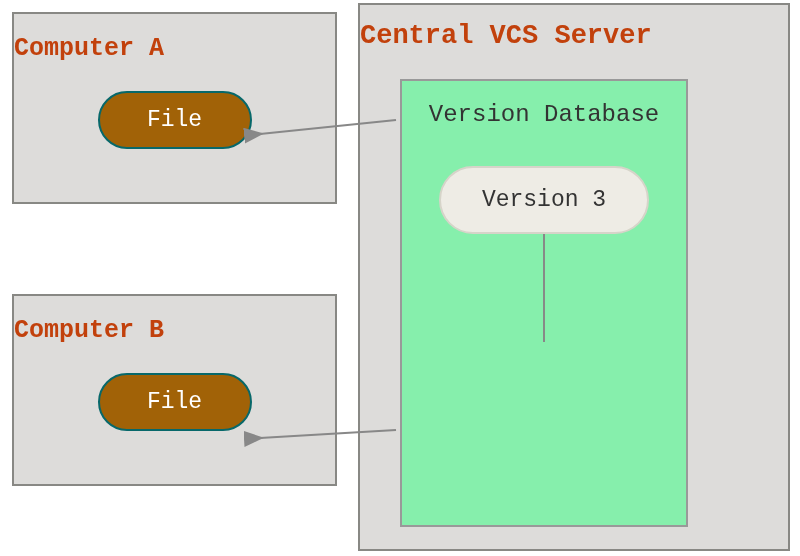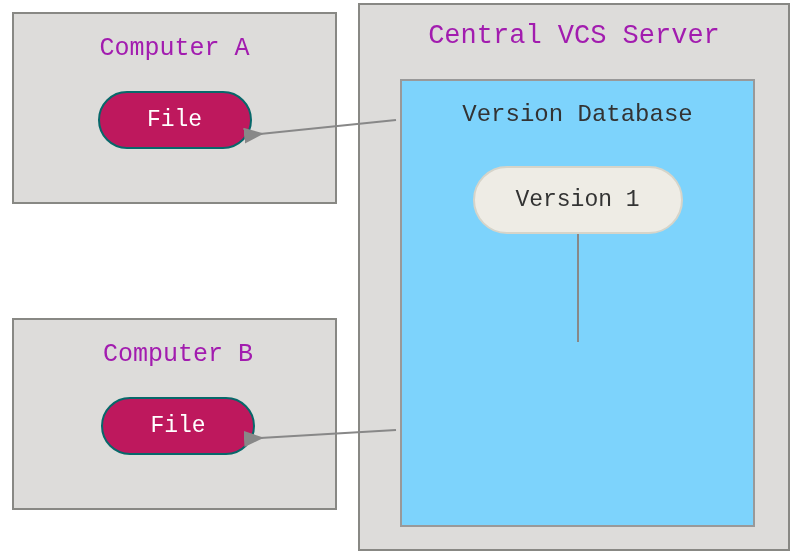--- a/index.html
+++ b/index.html
@@ -15,32 +15,32 @@
       position: absolute;
       background: #dddcda;
       border: 2px solid #888884;
     }
     .computer-box {
       width: 325px;
       height: 192px;
       left: 12px;
     }
     #compA { top: 12px; }
-    #compB { top: 318px; padding-left: 7px; }
+    #compB { top: 294px; }
     .box-title {
       font-size: 25px;
-      text-align: center;
+      text-align: left;
       margin-top: 20px;
-      color: #a21caf;
-      font-weight: normal;
+      color: #c2410c;
+      font-weight: bold;
     }
     .file-pill {
       width: 154px;
       height: 58px;
-      background: #be185d;
+      background: #a16207;
       border: 2px solid #07686a;
       border-radius: 29px;
       color: #fff;
       font-size: 23px;
       display: flex;
       align-items: center;
       justify-content: center;
       margin: 28px auto 0;
     }
     #server {
@@ -50,23 +50,23 @@
       height: 548px;
     }
     #server .box-title {
       font-size: 27px;
       margin-top: 16px;
     }
     #db-box {
       position: absolute;
       left: 40px;
       top: 74px;
-      width: 355px;
+      width: 288px;
       height: 448px;
-      background: #7dd3fc;
+      background: #86efac;
       border: 2px solid #999;
     }
     #db-box .db-title {
       font-size: 24px;
       text-align: center;
       margin-top: 20px;
       color: #333;
     }
     .version-pill {
       width: 210px;
@@ -111,21 +111,21 @@
   <div class="file-pill">
     <span>File</span>
   </div>
 </div>
 
 <div id="server" class="box">
   <div class="box-title">Central VCS Server</div>
   <div id="db-box">
     <div class="db-title">Version Database</div>
     <div id="v3" class="version-pill">
-      <span>Version 1</span>
+      <span>Version 3</span>
     </div>
     <div class="connector"></div>
     <div class="connector"></div>
   </div>
 </div>
 
 <svg class="arrows">
   <defs>
     <marker id="arrowhead" markerWidth="10" markerHeight="8" refX="2" refY="4" orient="auto">
       <polygon points="10 0, 0 4, 10 8" fill="#888"></polygon>

